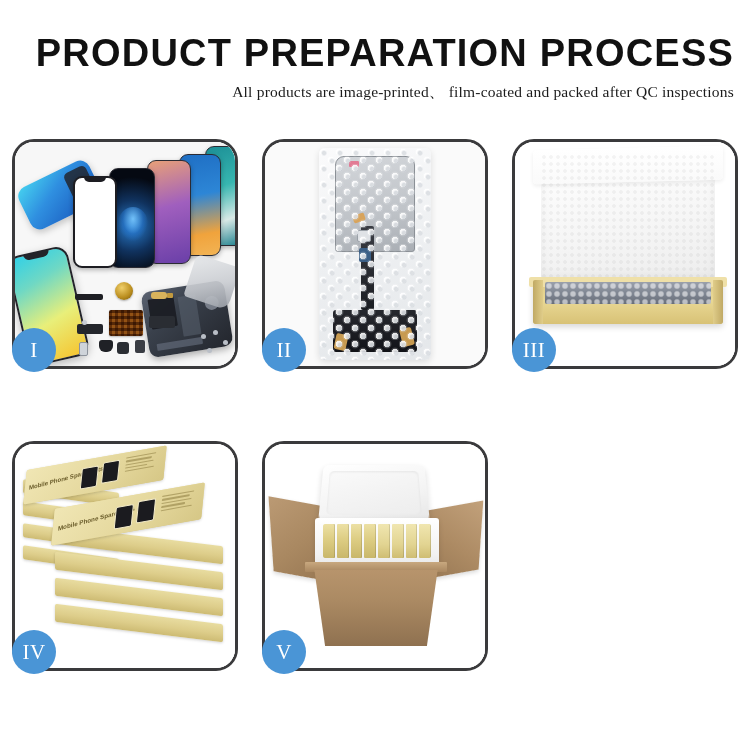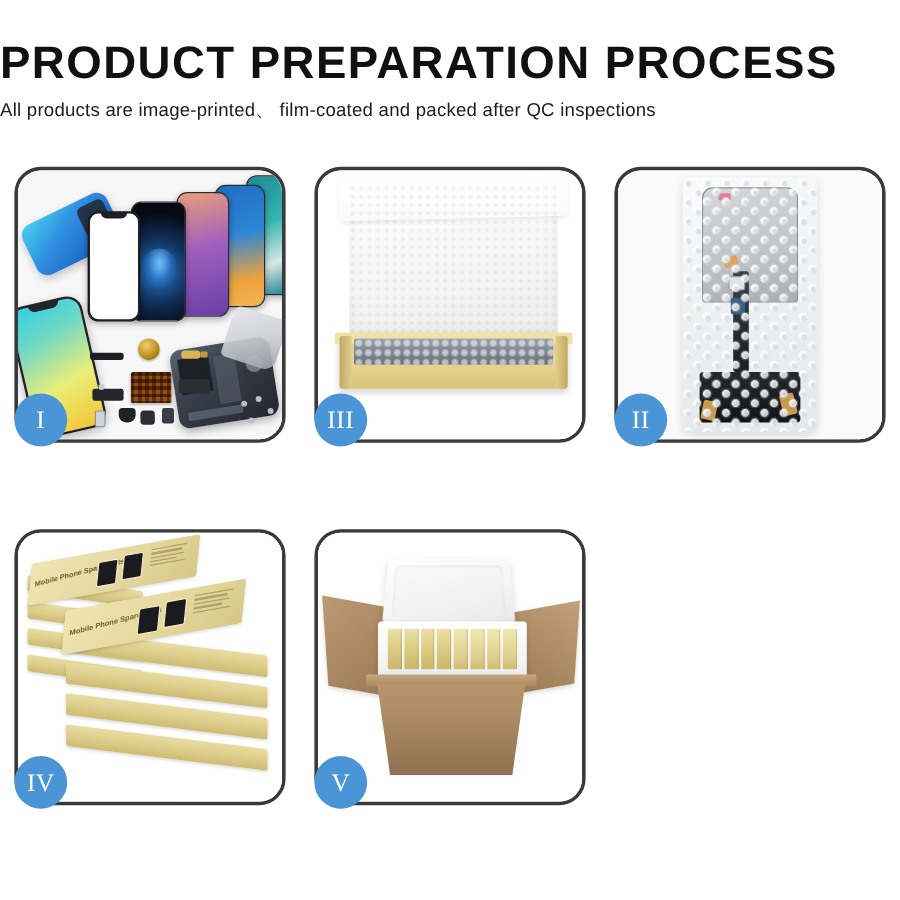--- a/index.html
+++ b/index.html
@@ -5,32 +5,32 @@
   html,body{margin:0;padding:0;}
   body{
     width:750px;height:750px;
     background:#ffffff;
     font-family:"Liberation Sans", sans-serif;
     overflow:hidden;
   }
   .page{position:relative;width:750px;height:750px;}
 
   
-  .header{position:absolute;left:0;top:0;width:734px;text-align:left;}
+  .header{position:absolute;left:0;top:0;width:734px;text-align:right;}
   .title{
     margin:0;padding-top:34px;
     font-size:38px;font-weight:bold;letter-spacing:1.2px;
     color:#111111;line-height:1.02;
     font-family:"Liberation Sans", sans-serif;
   }
   .subtitle{
     margin:0;padding-top:9px;
     font-size:15.5px;font-weight:normal;letter-spacing:.2px;
     color:#1b1b1b;
-    font-family:Liberation Sans, sans-serif;
+    font-family:Liberation Serif, serif;
   }
 
   
   .grid{
     position:absolute;left:12px;top:139px;
     width:726px;height:546px;
     display:grid;
     grid-template-columns:226px 226px 226px;
     grid-template-rows:230px 230px;
     column-gap:24px;row-gap:72px;
@@ -449,54 +449,54 @@
           <b></b>
           <b></b>
           <b></b>
         </div>
       </div>
       <div class="badge">I</div>
     </div>
 
     <div class="panel">
       <div class="stage">
-        <div class="p3-bg"></div>
-        <div class="foamwall">
-          <div class="foamtex"></div>
-        </div>
-        <div class="tray">
-          <div class="tray-lipL"></div>
-          <div class="tray-lipR"></div>
-          <div class="tray-inner"></div>
-        </div>
-      </div>
-      <div class="badge">III</div>
-    </div>
-
-    <div class="panel">
-      <div class="stage">
         <div class="p2-bg"></div>
         <div class="bubblepack">
           <div class="bp-item">
             <div class="bp-screen">
               <span class="bp-pink"></span>
             </div>
             <div class="bp-flex"></div>
             <div class="bp-conn"></div>
             <div class="bp-chip"></div>
             <div class="bp-tan"></div>
             <div class="bp-bottom">
               <span class="bp-tan2"></span>
               <span class="bp-tan3"></span>
             </div>
           </div>
           <div class="bubbles"></div>
         </div>
       </div>
       <div class="badge">II</div>
+    </div>
+
+    <div class="panel">
+      <div class="stage">
+        <div class="p3-bg"></div>
+        <div class="foamwall">
+          <div class="foamtex"></div>
+        </div>
+        <div class="tray">
+          <div class="tray-lipL"></div>
+          <div class="tray-lipR"></div>
+          <div class="tray-inner"></div>
+        </div>
+      </div>
+      <div class="badge">III</div>
     </div>
 
     <div class="panel">
       <div class="stage">
         <div class="p4-bg"></div>
         <div class="stack">
 
           <div class="sbox sb4"></div>
           <div class="sbox sb3"></div>
           <div class="sbox sb2"></div>

